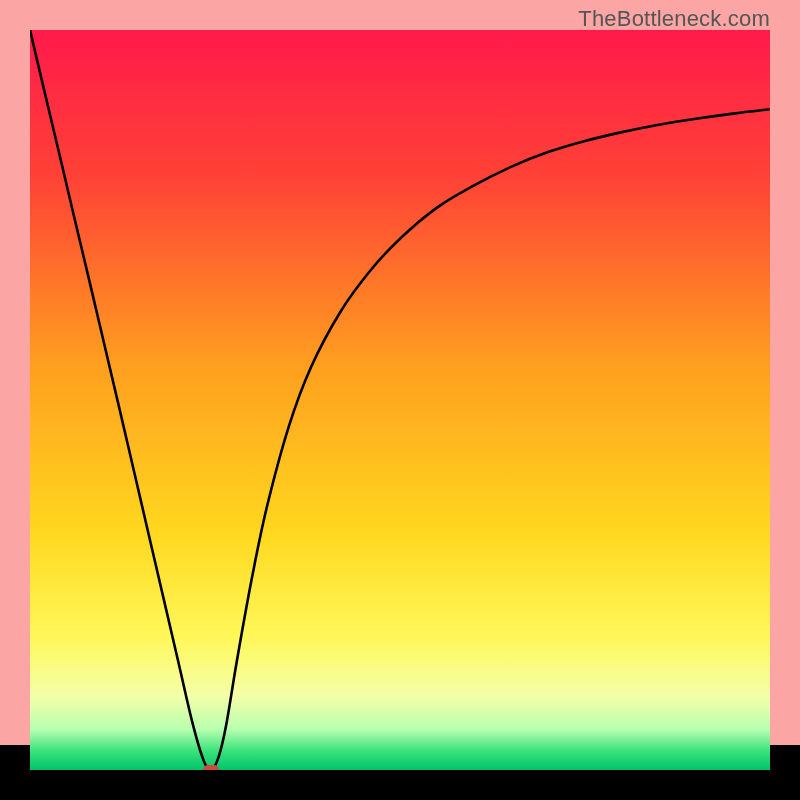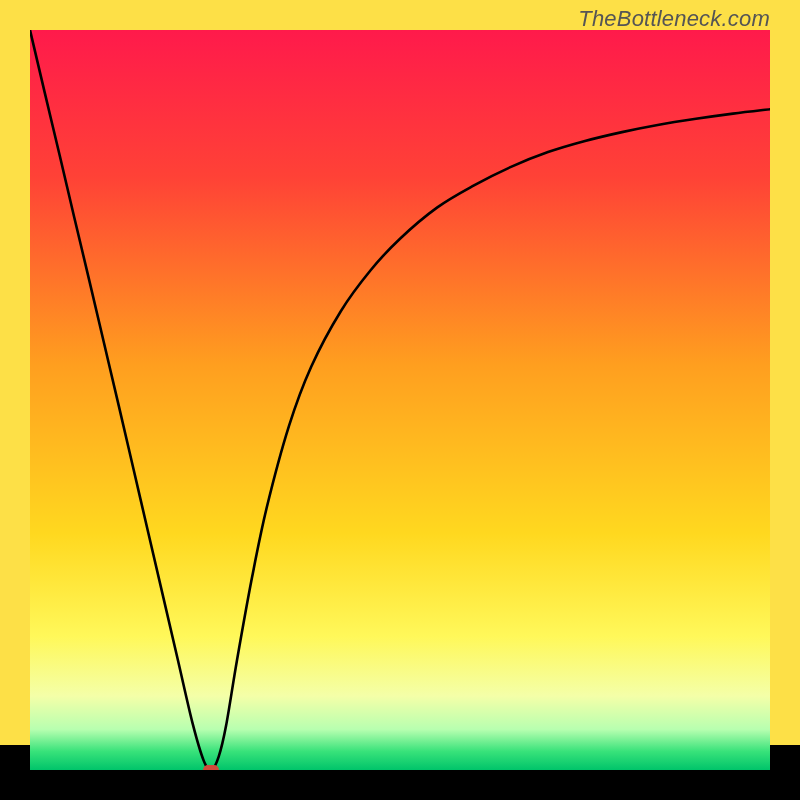--- a/index.html
+++ b/index.html
@@ -8,22 +8,21 @@
     width: 800px;
     height: 800px;
     overflow: hidden;
     background: #000;
     font-family: Arial, Helvetica, sans-serif;
   }
   .frame {
     position: relative;
     width: 800px;
     height: 745px;
-    background: #fde047;
-    font-style: italic;
+    background: #fca5a5;
   }
   .plot-area {
     position: absolute;
     left: 30px;
     top: 30px;
     width: 740px;
     height: 740px;
     overflow: hidden;
   }
   .gradient-bg {

